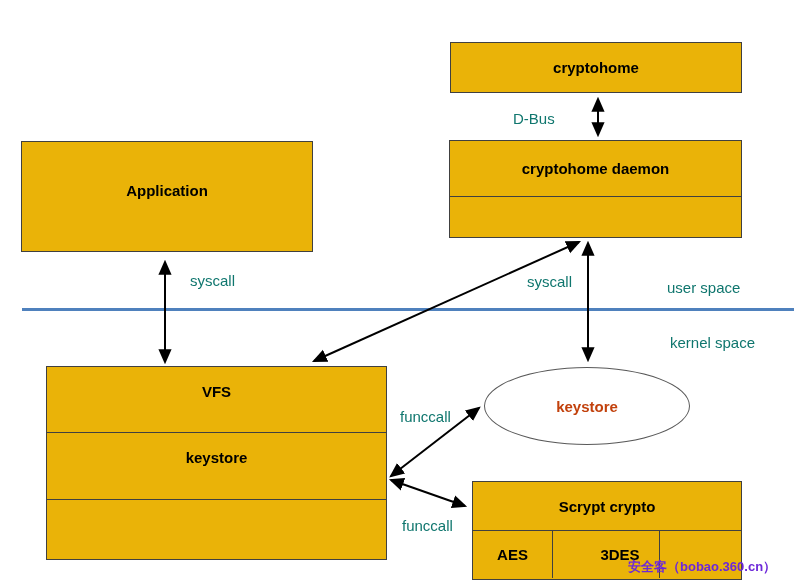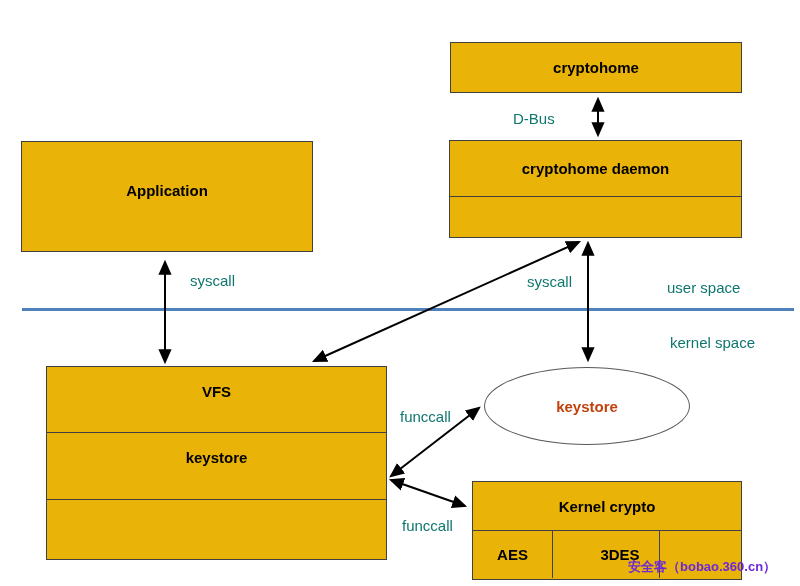--- a/index.html
+++ b/index.html
@@ -60,21 +60,21 @@
       <span>keystore</span>
     </div>
   </div>
 
   <div id="keystore-ellipse" style="left:484px;top:367px;width:206px;height:78px;">
     <span>keystore</span>
   </div>
 
   <div class="box" style="left:472px;top:481px;width:270px;height:99px;">
     <div class="boxlabel" style="height:49px;border-bottom:1.5px solid #404040;">
-      <span>Kernel crypto</span>
+      <span>Scrypt crypto</span>
     </div>
     <div class="row" style="height:47px;gap:28px;">
       <div class="cell" style="width:80px;border-right:1.5px solid #404040;justify-content:center;">
         <span>AES</span>
       </div>
       <div class="cell" style="width:79px;border-right:1.5px solid #404040;justify-content:center;">
         <span>3DES</span>
       </div>
       <div class="cell" style="flex:1;"></div>
     </div>

